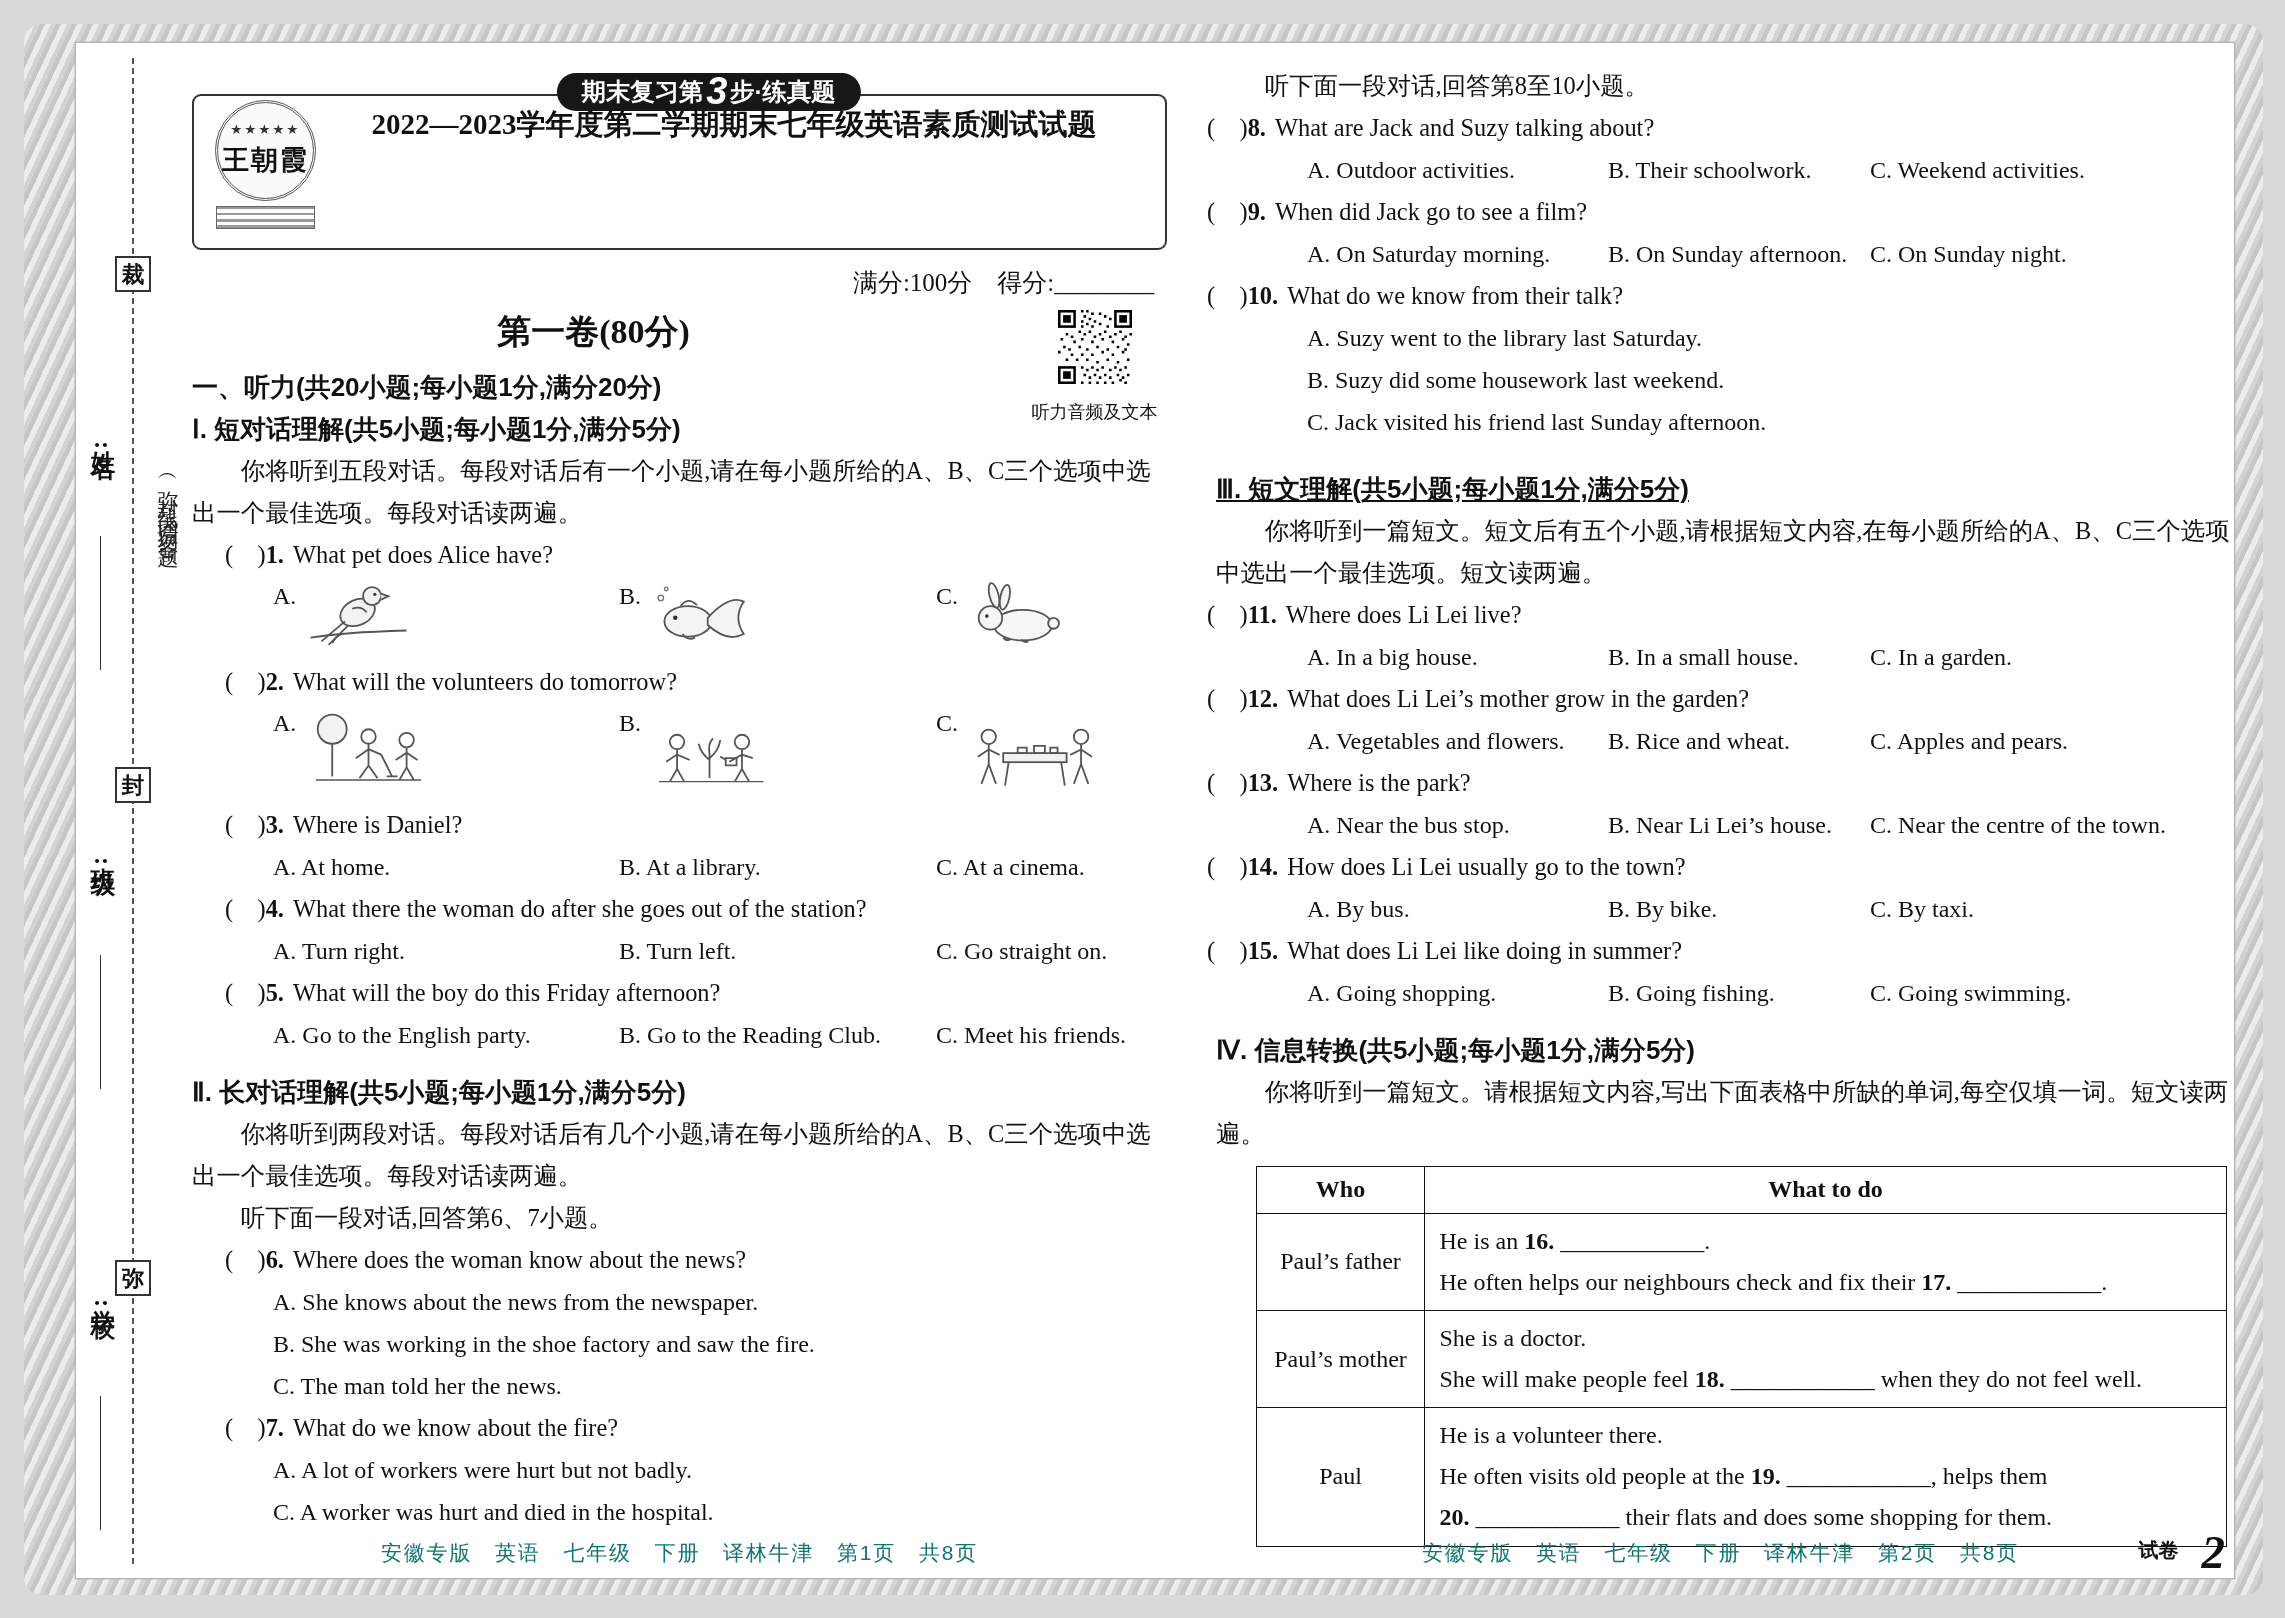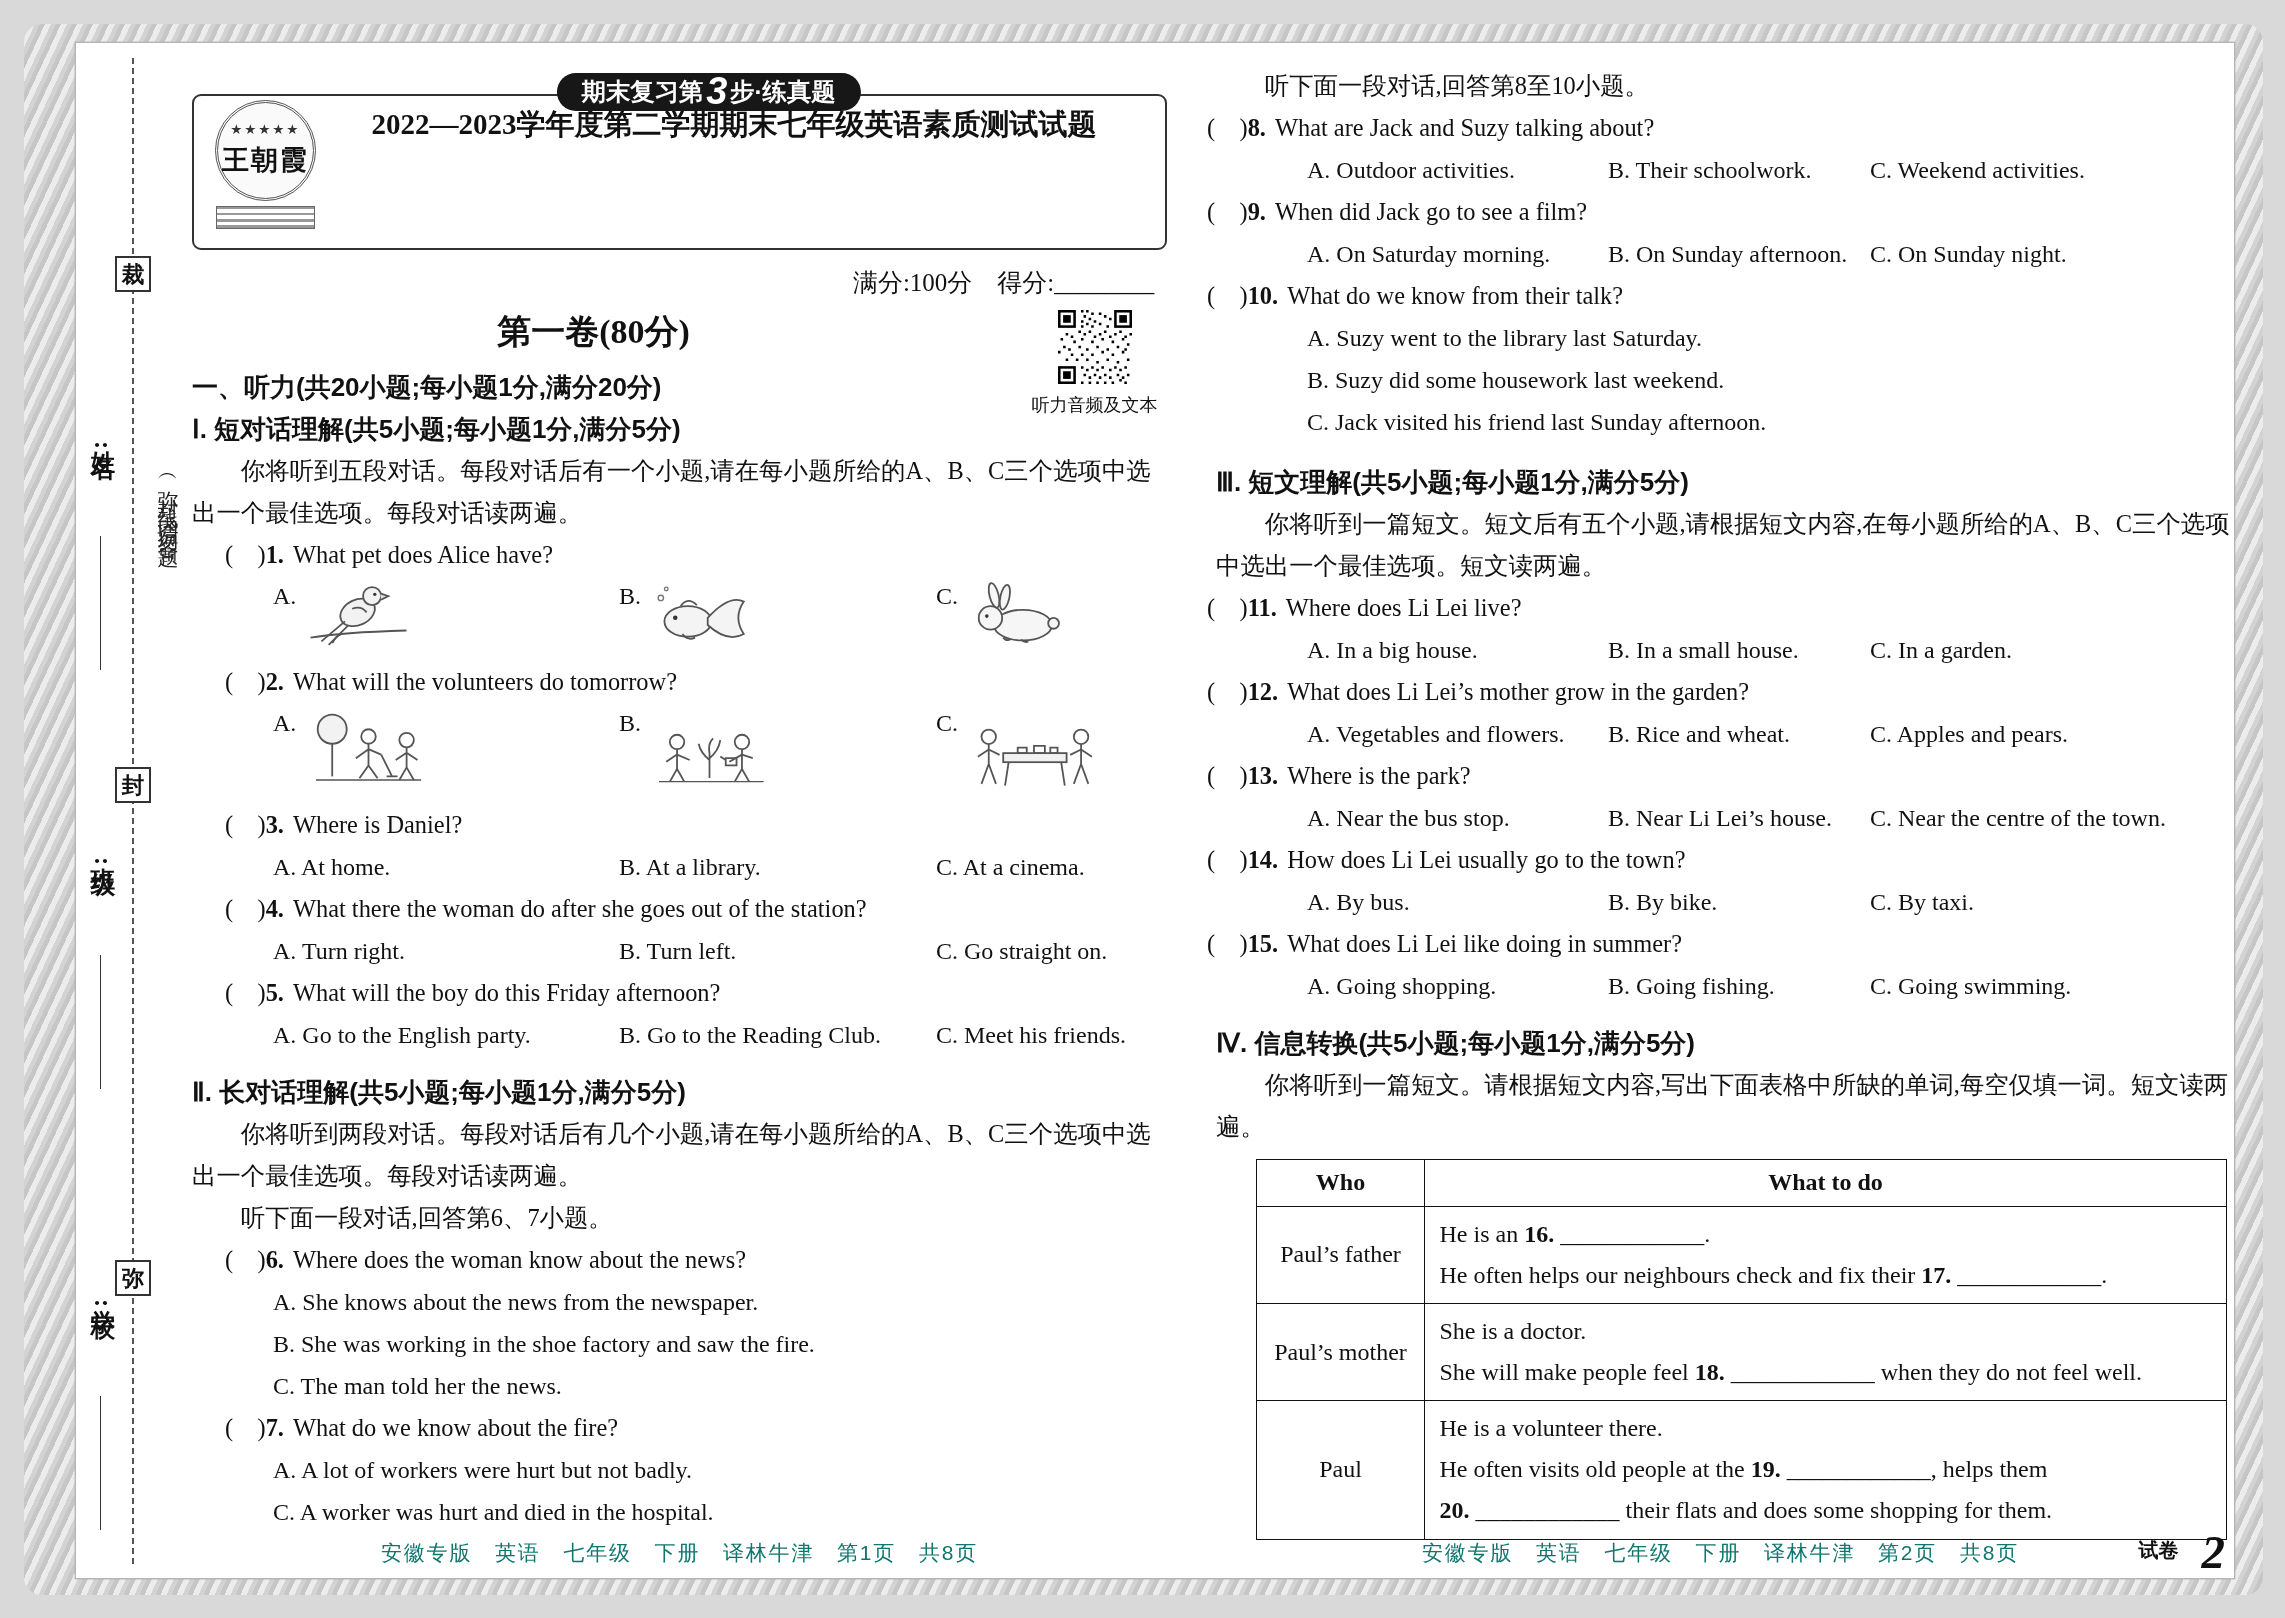--- a/index.html
+++ b/index.html
@@ -41,21 +41,21 @@
   .logo-stripes { height:23.5px; margin:5.4px 5.4px 0; border:1.4px solid #666;
     background:repeating-linear-gradient(0deg,#999 0 2.7px,#fff 2.7px 6.3px); }
   .h-title1 { text-align:center; font-size:37px; font-weight:bold; padding:27px 0 0 109px; letter-spacing:1.8px; }
   .h-title2 { text-align:center; font-size:29px; font-weight:bold; padding:9px 0 0 109px; }
 
   .score { text-align:right; padding-right:12.7px; margin-top:16.3px; font-size:25px; }
 
   .part-row { position:relative; margin-top:9px; height:47px; }
   .part-title { text-align:center; font-size:34px; font-weight:bold; padding-right:172px; line-height:47px; }
   .qr-wrap { position:absolute; right:9px; top:1.8px; width:127px; text-align:center; }
-  .qr-caption { font-size:18px; margin-top:5px; font-family:"Liberation Sans",sans-serif; }
+  .qr-caption { font-size:18px; margin-top:12px; font-family:"Liberation Sans",sans-serif; }
 
   .h-cn { font-size:26px; font-weight:bold; font-family:"Liberation Sans",sans-serif; line-height:42px; margin-top:11px; }
   .right-col .h-cn { padding-left:9px; }
   .intro, .lead { font-size:24.4px; line-height:42px; text-indent:2em; }
   .right-col .intro, .right-col .lead { padding-left:9px; }
 
   .q-line { font-size:24.4px; line-height:42px; padding-left:33px; }
   .right-col .q-line { padding-left:0; }
   .paren { white-space:pre; }
   .qnum { font-weight:bold; padding-right:9px; }
@@ -332,21 +332,21 @@
         </div>
       </div>
 
       <div>
         <div class="q-line"><span class="paren">(&nbsp;&nbsp;&nbsp;&nbsp;)</span><b class="qnum">10.</b><span>What do we know from their talk?</span></div>
         <div class="opt-stack">A. Suzy went to the library last Saturday.</div>
         <div class="opt-stack">B. Suzy did some housework last weekend.</div>
         <div class="opt-stack">C. Jack visited his friend last Sunday afternoon.</div>
       </div>
 
-      <div class="h-cn" style="margin-top:18px;">Ⅲ. 短文理解(共5小题;每小题1分,满分5分)</div>
+      <div class="h-cn" style="margin-top:25px;text-decoration:underline;">Ⅲ. 短文理解(共5小题;每小题1分,满分5分)</div>
       <div class="intro">你将听到一篇短文。短文后有五个小题,请根据短文内容,在每小题所给的A、B、C三个选项中选出一个最佳选项。短文读两遍。</div>
 
       <div>
         <div class="q-line"><span class="paren">(&nbsp;&nbsp;&nbsp;&nbsp;)</span><b class="qnum">11.</b><span>Where does Li Lei live?</span></div>
         <div class="opts3">
           <span>A. In a big house.</span>
           <span>B. In a small house.</span>
           <span>C. In a garden.</span>
         </div>
       </div>

